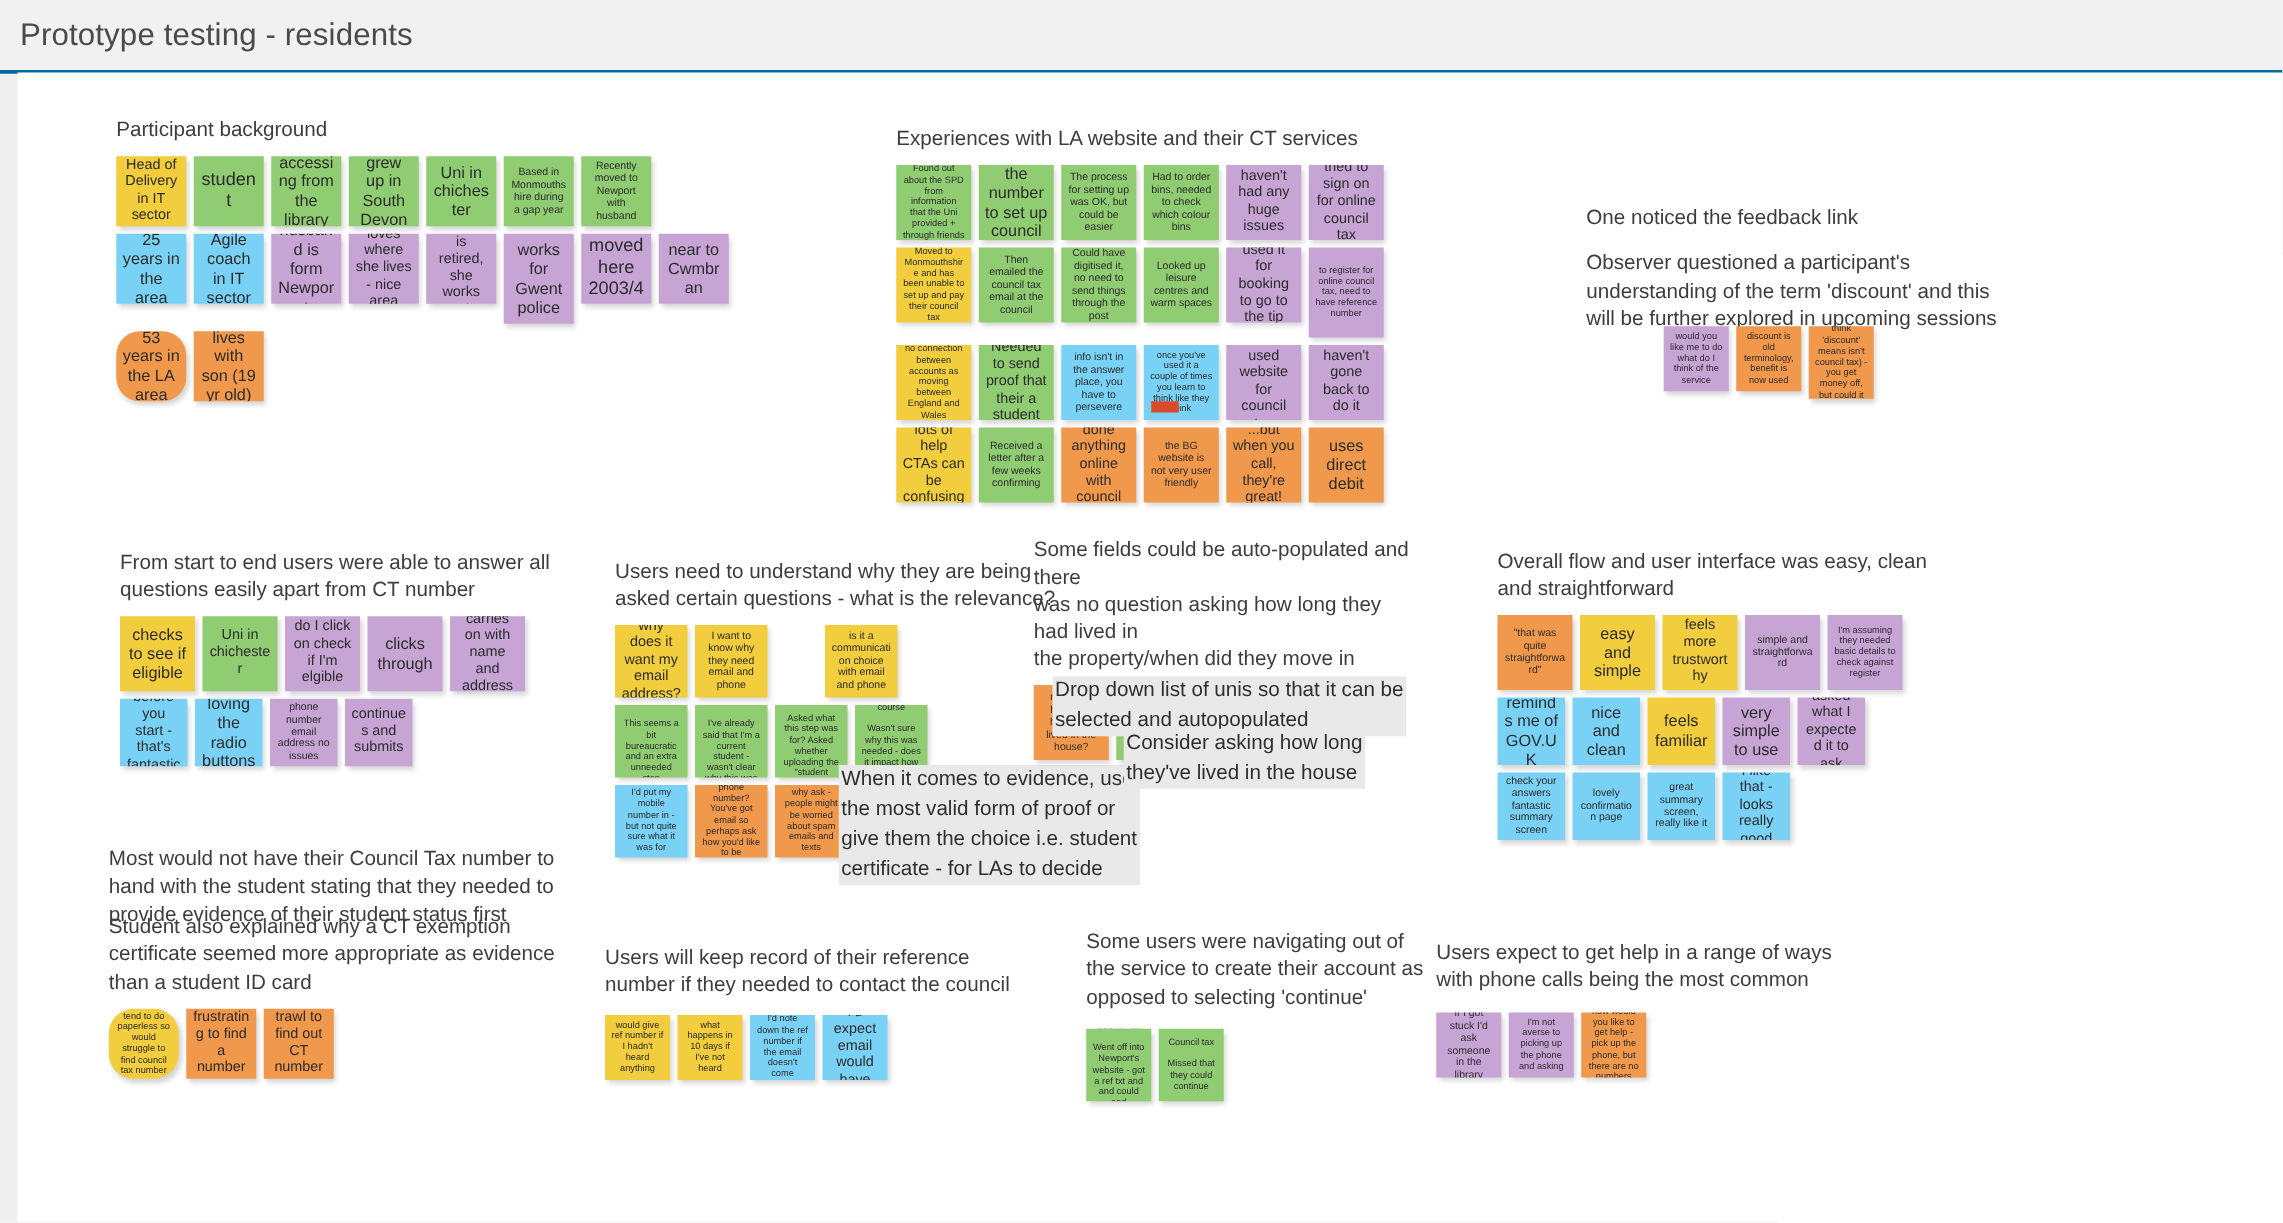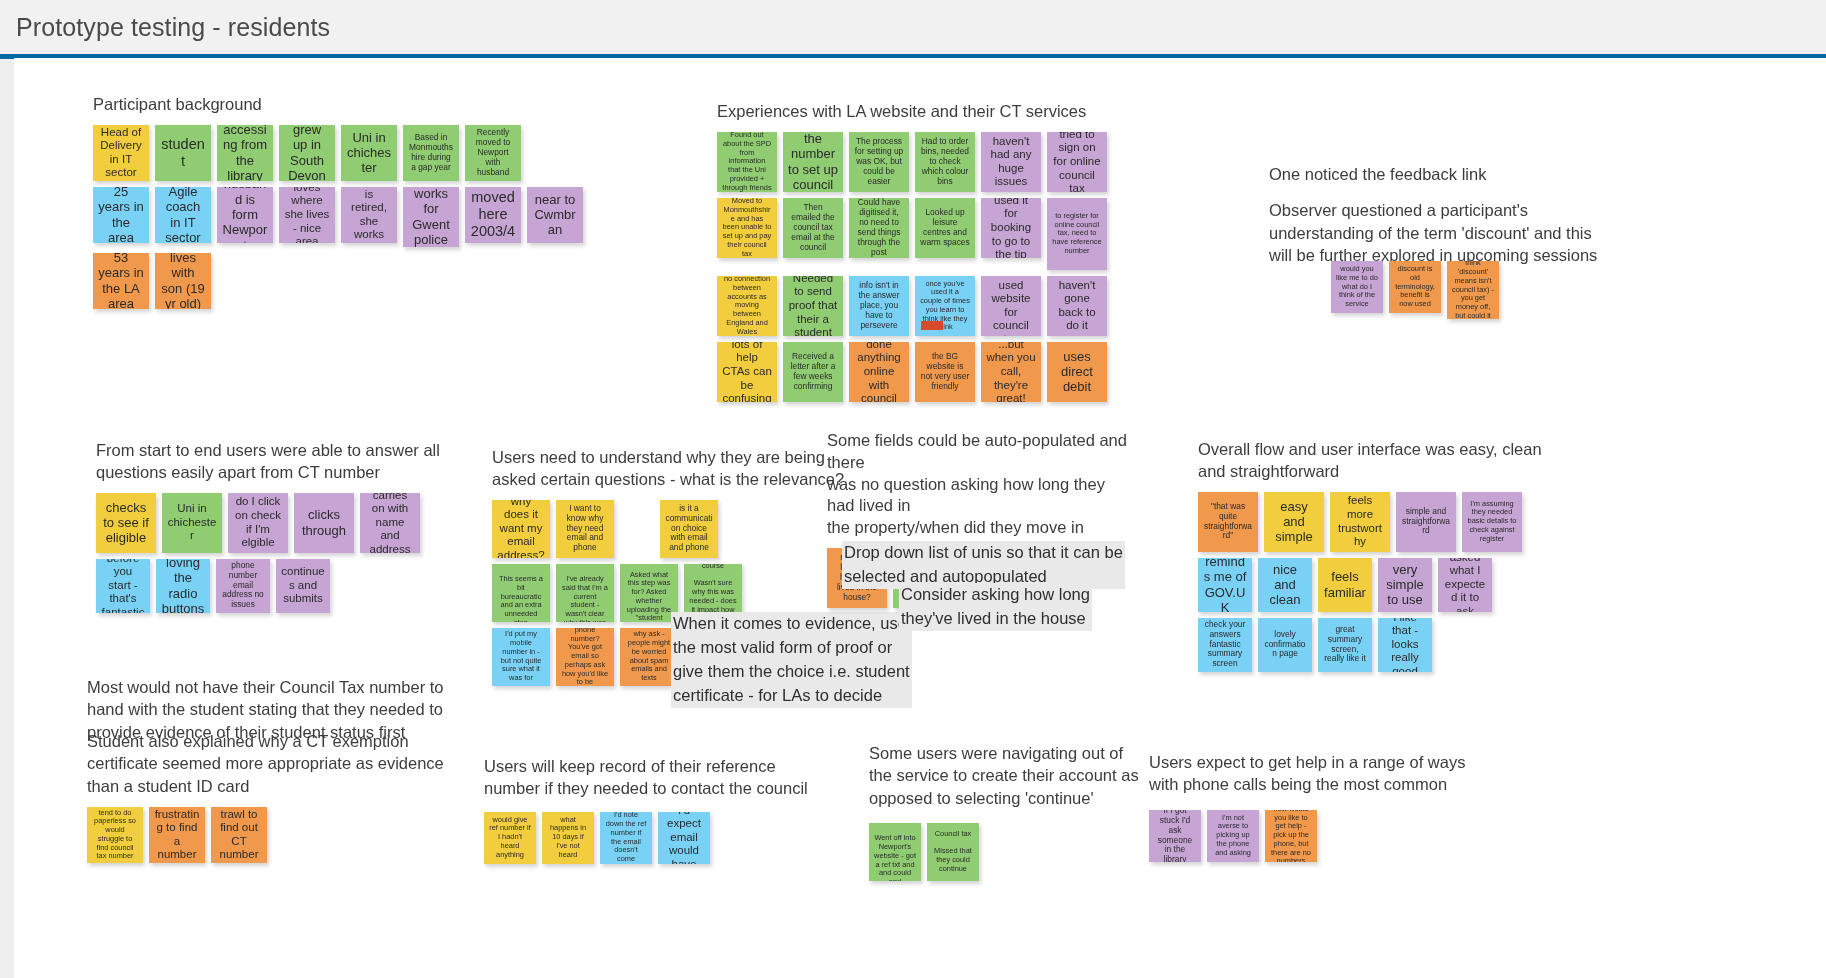--- a/index.html
+++ b/index.html
@@ -8,21 +8,21 @@
     width: 1826px; height: 978px;
     background: #efefef;
     font-family: "Liberation Sans", sans-serif;
     overflow: hidden;
   }
   #app { width: 1826px; height: 978px; position: relative; background: #efefef; }
 
   .topbar {
     height: 59px;
     background: #f1f1f1;
-    border-bottom: 5px solid #0369a1;
+    border-bottom: 3px solid #0369a1;
     display: flex; align-items: center;
     padding-left: 16px;
   }
   .topbar .title {
     font-size: 25px;
     color: #4a4a4a;
     font-weight: 400;
     letter-spacing: .1px;
   }
 
@@ -113,26 +113,26 @@
             <div class="note c-green fs-lg" style="width: 56px; height: 56px;"><span>Uni in chichester</span></div>
             <div class="note c-green fs-sm" style="width: 56px; height: 56px;"><span>Based in Monmouthshire during a gap year</span></div>
             <div class="note c-green fs-sm" style="width: 56px; height: 56px;"><span>Recently moved to Newport with husband</span></div>
           </div>
           <div class="note-row">
             <div class="note c-blue fs-lg" style="width: 56px; height: 56px;"><span>25 years in the area</span></div>
             <div class="note c-blue fs-lg" style="width: 56px; height: 56px;"><span>Agile coach in IT sector</span></div>
             <div class="note c-purple fs-lg" style="width: 56px; height: 56px;"><span>husband is form Newport</span></div>
             <div class="note c-purple fs-md" style="width: 56px; height: 56px;"><span>loves where she lives - nice area</span></div>
             <div class="note c-purple fs-md" style="width: 56px; height: 56px;"><span>husband is retired, she works part time</span></div>
-            <div class="note c-purple fs-lg" style="width: 56px; height: 60px; text-align: center;"><span>works for Gwent police</span></div>
+            <div class="note c-purple fs-lg" style="width: 56px; height: 72px; text-align: center;"><span>works for Gwent police</span></div>
             <div class="note c-purple fs-xl" style="width: 56px; height: 56px;"><span>moved here 2003/4</span></div>
             <div class="note c-purple fs-lg" style="width: 56px; height: 56px;"><span>near to Cwmbran</span></div>
           </div>
           <div class="note-row">
-            <div class="note c-orange fs-lg" style="width: 56px; height: 56px;"><span>53 years in the LA area</span></div>
+            <div class="note c-orange fs-lg" style="width: 56px; height: 56px; border-radius: 19px;"><span>53 years in the LA area</span></div>
             <div class="note c-orange fs-lg" style="width: 56px; height: 56px;"><span>lives with son (19 yr old)</span></div>
           </div>
         </div>
     </div>
 
     <div class="section" style="left:703px; top:43px;">
       <div class="section-title">Experiences with LA website and their CT services</div>
       <div class="notes">
           <div class="note-row">
             <div class="note c-green fs-xs" style="width: 60px; height: 60px;"><span>Found out about the SPD from information that the Uni provided + through friends</span></div>
@@ -205,21 +205,21 @@
     <div class="section" style="left:73px; top:618px; width:420px;">
       <div class="plain">Most would not have their Council Tax number to
 hand with the student stating that they needed to
 provide evidence of their student status first</div>
     </div>
     <div class="section" style="left:73px; top:672px; width:420px;">
       <div class="plain">Student also explained why a CT exemption
 certificate seemed more appropriate as evidence
 than a student ID card</div>
       <div class="note-row" style="margin-top:10px;">
-          <div class="note c-yellow fs-xs" style="width: 56px; height: 56px;"><span>tend to do paperless so would struggle to find council tax number</span></div>
+          <div class="note c-yellow fs-xs" style="width: 56px; height: 56px; border-radius: 20px;"><span>tend to do paperless so would struggle to find council tax number</span></div>
           <div class="note c-orange fs-md" style="width: 56px; height: 56px;"><span>frustrating to find a number</span></div>
           <div class="note c-orange fs-md" style="width: 56px; height: 56px;"><span>trawl to find out CT number</span></div>
         </div>
     </div>
 
     <div class="section" style="left:478px; top:389px;">
       <div class="section-title">Users need to understand why they are being
 asked certain questions - what is the relevance?</div>
       <div class="notes" style="margin-top:6px;">
           <div class="note-row">

